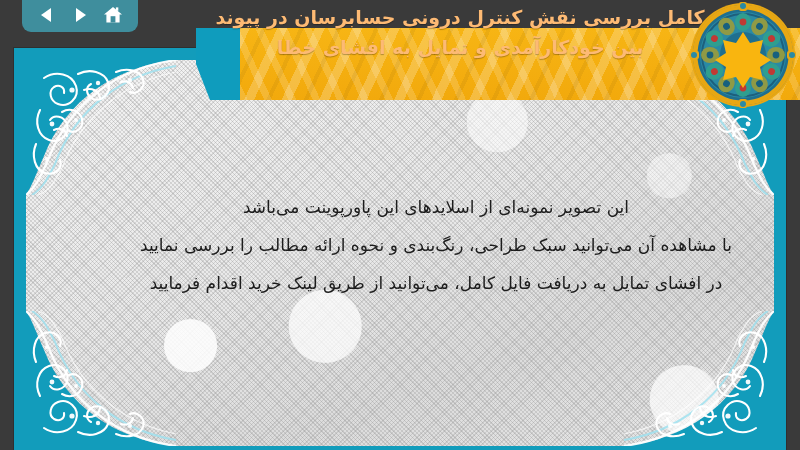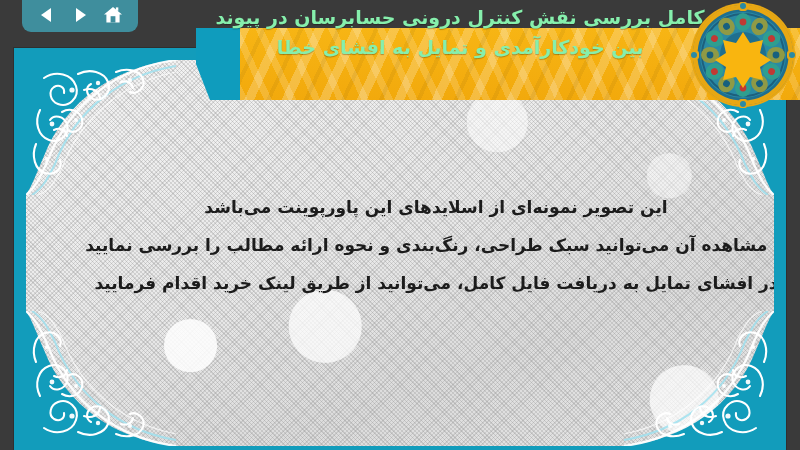--- a/index.html
+++ b/index.html
@@ -124,21 +124,21 @@
         rgba(255,255,255,0) 7px 22px),
       linear-gradient(#f7b514, #f2a90c);
   }
   .banner-title {
     position: absolute;
     left: 210px;
     top: 2px;
     width: 500px;
     text-align: center;
     direction: rtl;
-    color: #86efac;
+    color: #fdba74;
     font-size: 19px;
     line-height: 30px;
     font-weight: 700;
     text-shadow: 0 1px 1px rgba(0,0,0,.28);
     z-index: 45;
   }
 
   
   .medallion {
     position: absolute;
@@ -155,21 +155,21 @@
     position: absolute;
     left: 60px;
     top: 128px;
     width: 700px;
     direction: rtl;
     text-align: center;
     z-index: 30;
     color: #1c1c1c;
     font-size: 17px;
     line-height: 38px;
-    font-weight: 700;
+    font-weight: 400;
   }
   .body-text p { white-space: nowrap; }
 </style>
 </head>
 <body>
 
 <div id="stage">
 
   <div class="navbar">
     <div class="navbtn">

